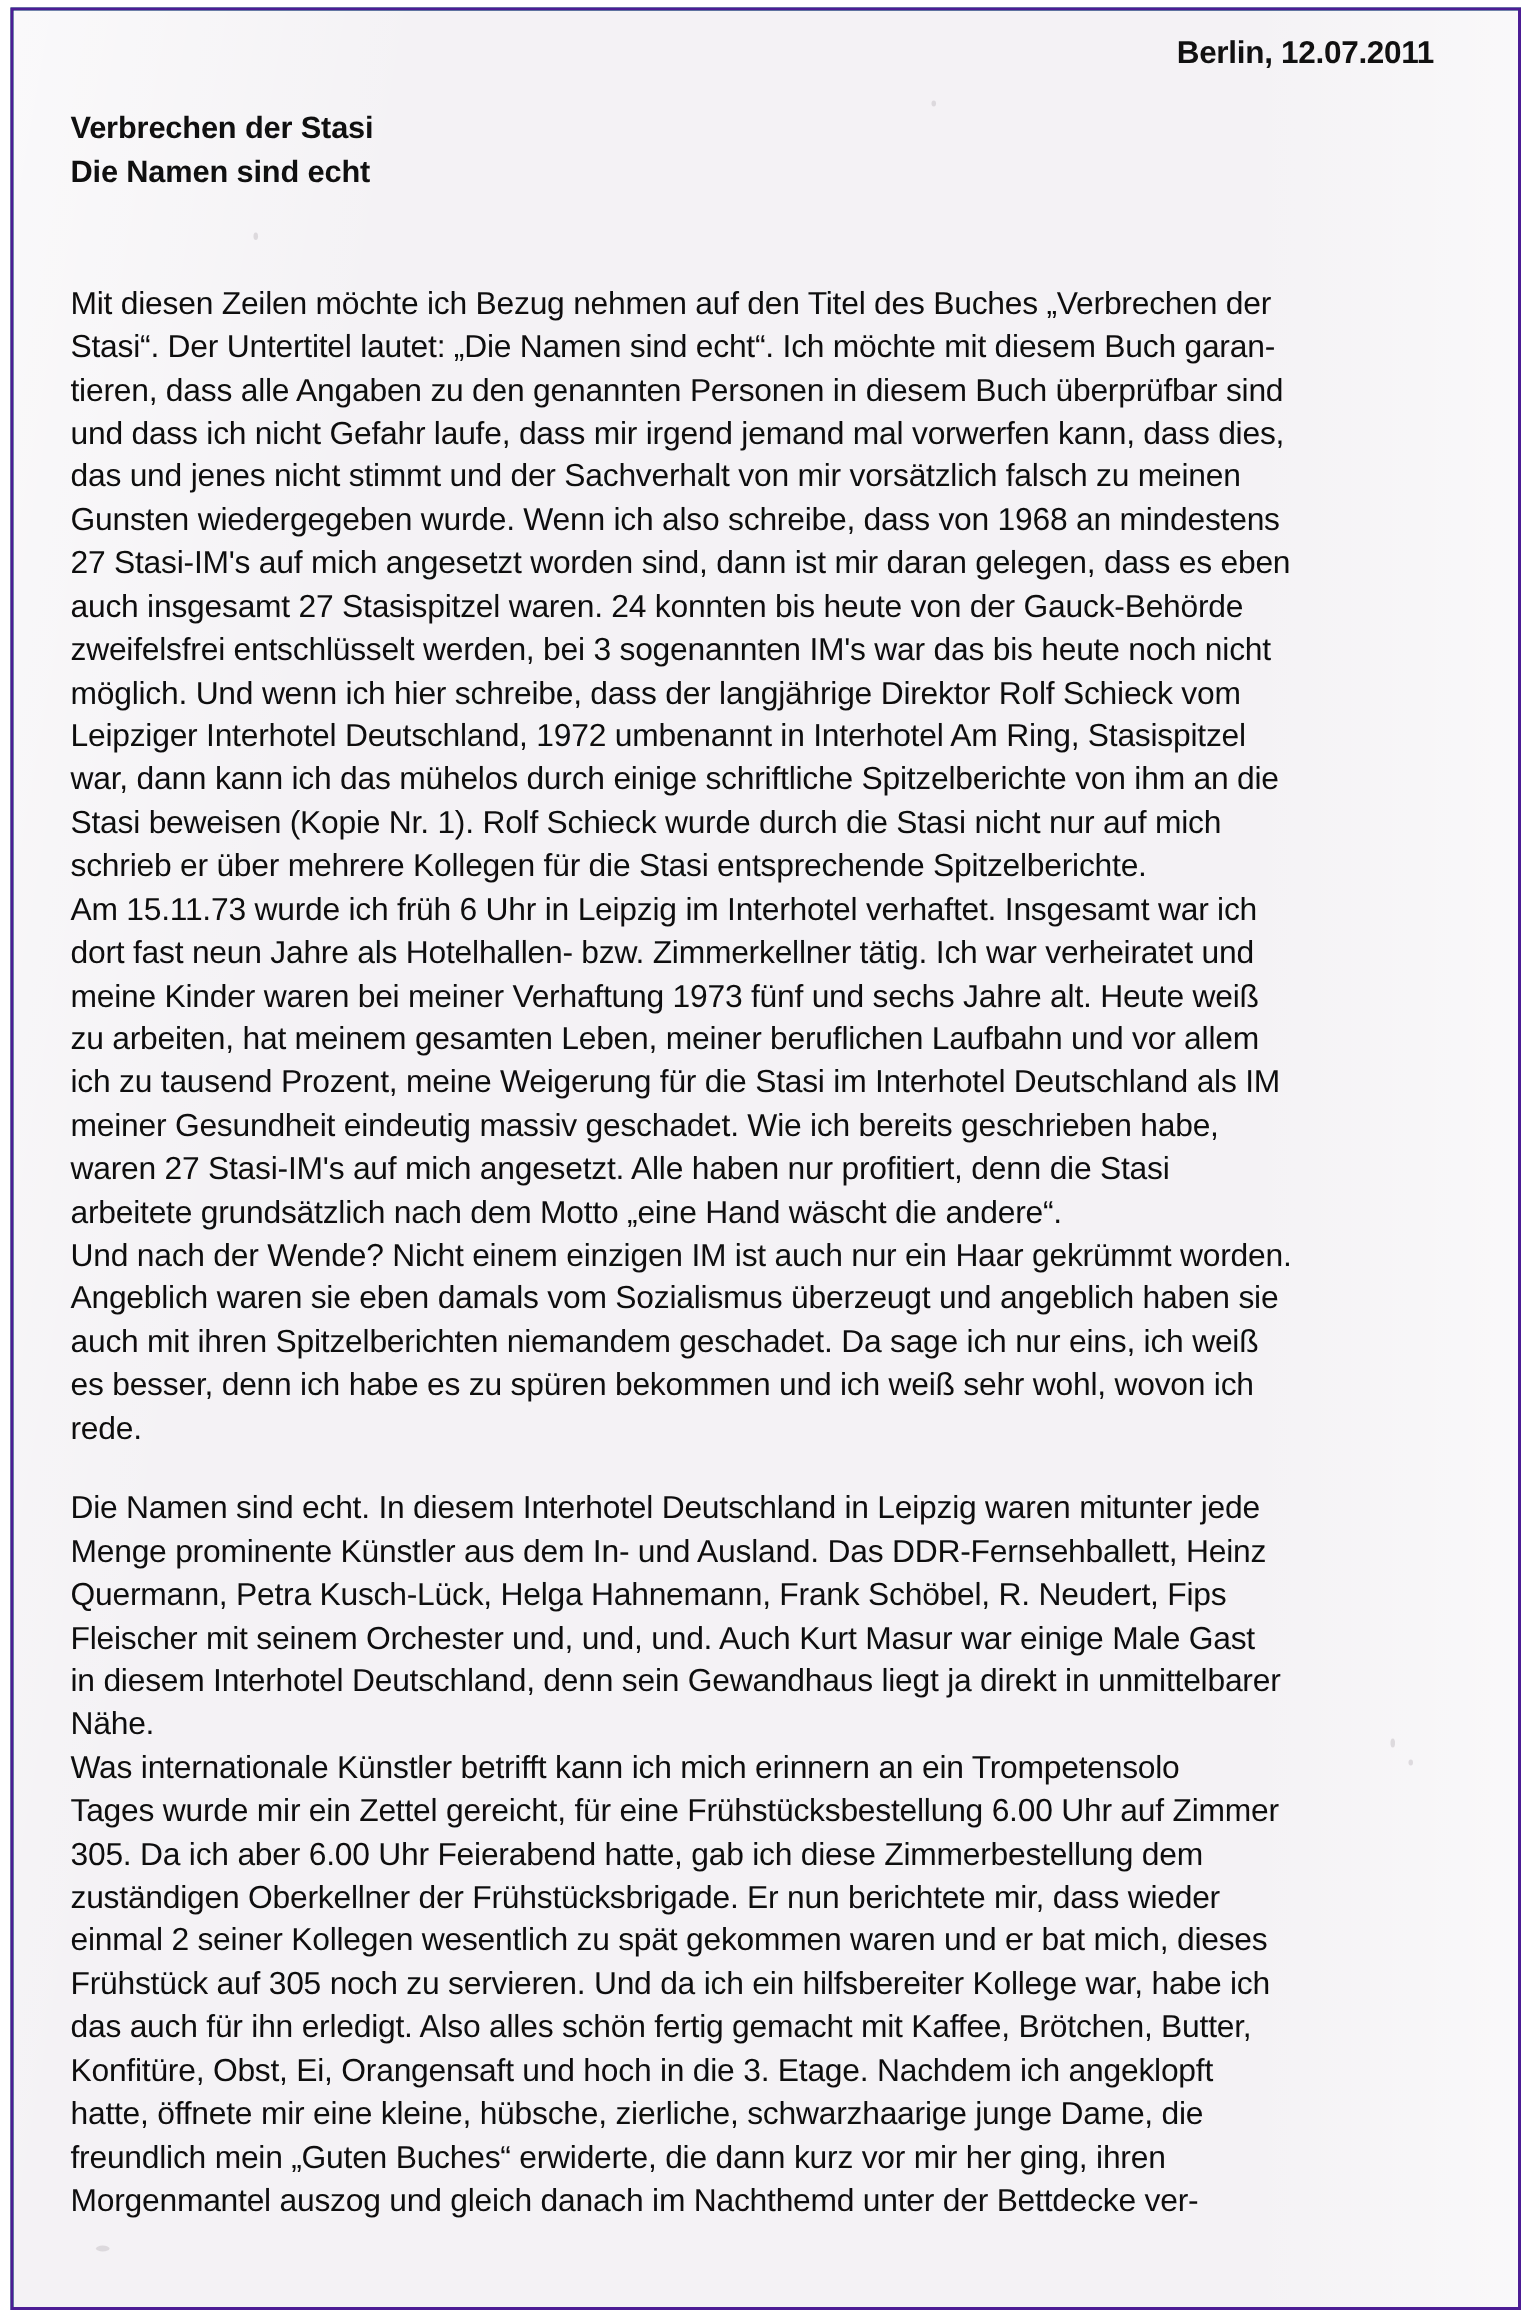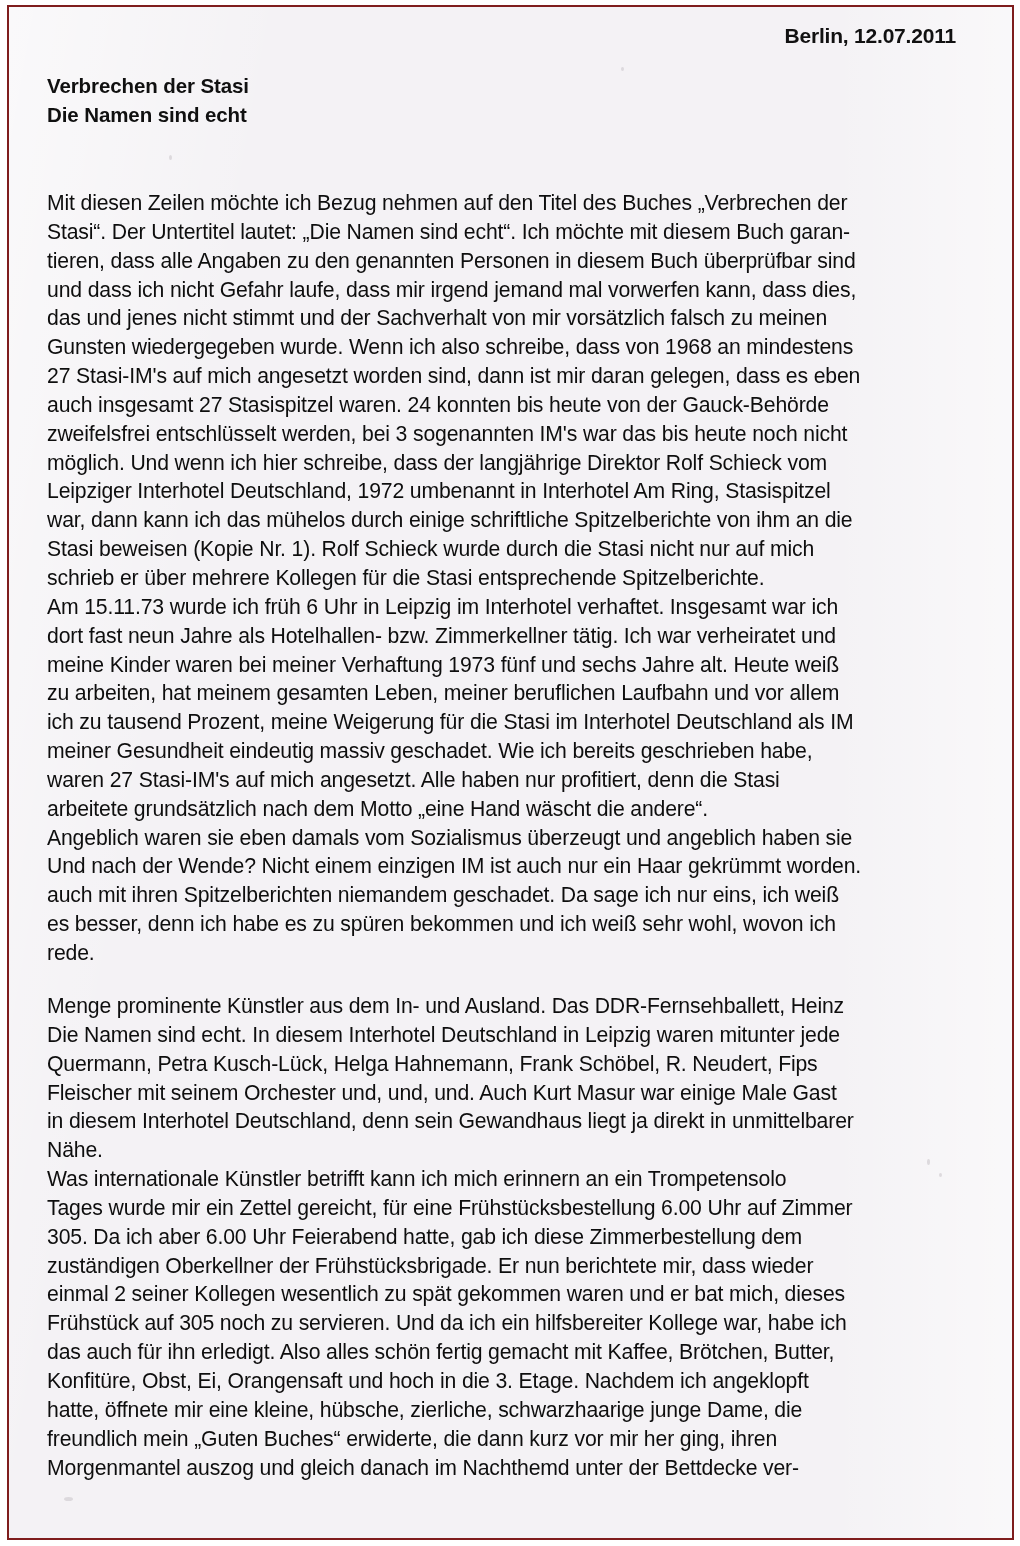--- a/index.html
+++ b/index.html
@@ -21,21 +21,21 @@
     box-sizing: border-box;
     background: #ffffff;
     padding: 5px 6px 6px 7px;
   }
 
   .scan-frame {
     position: relative;
     box-sizing: border-box;
     width: 100%;
     height: 100%;
-    border: 2px solid #7f1d1d;
+    border: 2px solid #4c1d95;
     background: #0f766e;
     overflow: hidden;
   }
 
   .scan-inner {
     position: absolute;
     left: 0;
     top: 0;
     right: 0;
     bottom: 0;
@@ -138,30 +138,30 @@
           <span class="b-line">Stasi beweisen (Kopie Nr. 1). Rolf Schieck wurde durch die Stasi nicht nur auf mich</span>
           <span class="b-line">schrieb er über mehrere Kollegen für die Stasi entsprechende Spitzelberichte.</span>
           <span class="b-line">Am 15.11.73 wurde ich früh 6 Uhr in Leipzig im Interhotel verhaftet. Insgesamt war ich</span>
           <span class="b-line">dort fast neun Jahre als Hotelhallen- bzw. Zimmerkellner tätig. Ich war verheiratet und</span>
           <span class="b-line">meine Kinder waren bei meiner Verhaftung 1973 fünf und sechs Jahre alt. Heute weiß</span>
           <span class="b-line">zu arbeiten, hat meinem gesamten Leben, meiner beruflichen Laufbahn und vor allem</span>
           <span class="b-line">ich zu tausend Prozent, meine Weigerung für die Stasi im Interhotel Deutschland als IM</span>
           <span class="b-line">meiner Gesundheit eindeutig massiv geschadet. Wie ich bereits geschrieben habe,</span>
           <span class="b-line">waren 27 Stasi-IM's auf mich angesetzt. Alle haben nur profitiert, denn die Stasi</span>
           <span class="b-line">arbeitete grundsätzlich nach dem Motto „eine Hand wäscht die andere“.</span>
+          <span class="b-line">Und nach der Wende? Nicht einem einzigen IM ist auch nur ein Haar gekrümmt worden.</span>
           <span class="b-line">Angeblich waren sie eben damals vom Sozialismus überzeugt und angeblich haben sie</span>
-          <span class="b-line">Und nach der Wende? Nicht einem einzigen IM ist auch nur ein Haar gekrümmt worden.</span>
           <span class="b-line">auch mit ihren Spitzelberichten niemandem geschadet. Da sage ich nur eins, ich weiß</span>
           <span class="b-line">es besser, denn ich habe es zu spüren bekommen und ich weiß sehr wohl, wovon ich</span>
           <span class="b-line">rede.</span>
         </div>
 
         <div class="body-block" id="para-two">
+          <span class="b-line">Die Namen sind echt. In diesem Interhotel Deutschland in Leipzig waren mitunter jede</span>
           <span class="b-line">Menge prominente Künstler aus dem In- und Ausland. Das DDR-Fernsehballett, Heinz</span>
-          <span class="b-line">Die Namen sind echt. In diesem Interhotel Deutschland in Leipzig waren mitunter jede</span>
           <span class="b-line">Quermann, Petra Kusch-Lück, Helga Hahnemann, Frank Schöbel, R. Neudert, Fips</span>
           <span class="b-line">Fleischer mit seinem Orchester und, und, und. Auch Kurt Masur war einige Male Gast</span>
           <span class="b-line">in diesem Interhotel Deutschland, denn sein Gewandhaus liegt ja direkt in unmittelbarer</span>
           <span class="b-line">Nähe.</span>
           <span class="b-line">Was internationale Künstler betrifft kann ich mich erinnern an ein Trompetensolo</span>
           <span class="b-line">Tages wurde mir ein Zettel gereicht, für eine Frühstücksbestellung 6.00 Uhr auf Zimmer</span>
           <span class="b-line">305. Da ich aber 6.00 Uhr Feierabend hatte, gab ich diese Zimmerbestellung dem</span>
           <span class="b-line">zuständigen Oberkellner der Frühstücksbrigade. Er nun berichtete mir, dass wieder</span>
           <span class="b-line">einmal 2 seiner Kollegen wesentlich zu spät gekommen waren und er bat mich, dieses</span>
           <span class="b-line">Frühstück auf 305 noch zu servieren. Und da ich ein hilfsbereiter Kollege war, habe ich</span>

